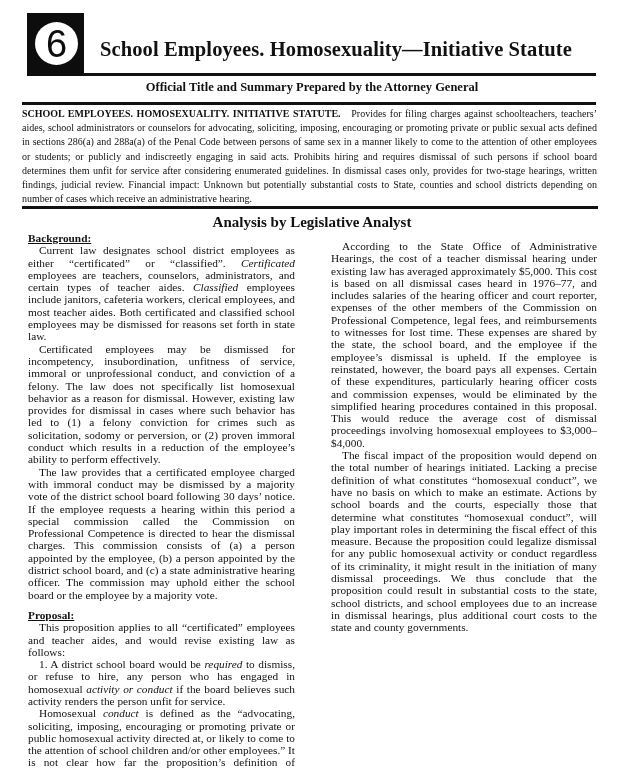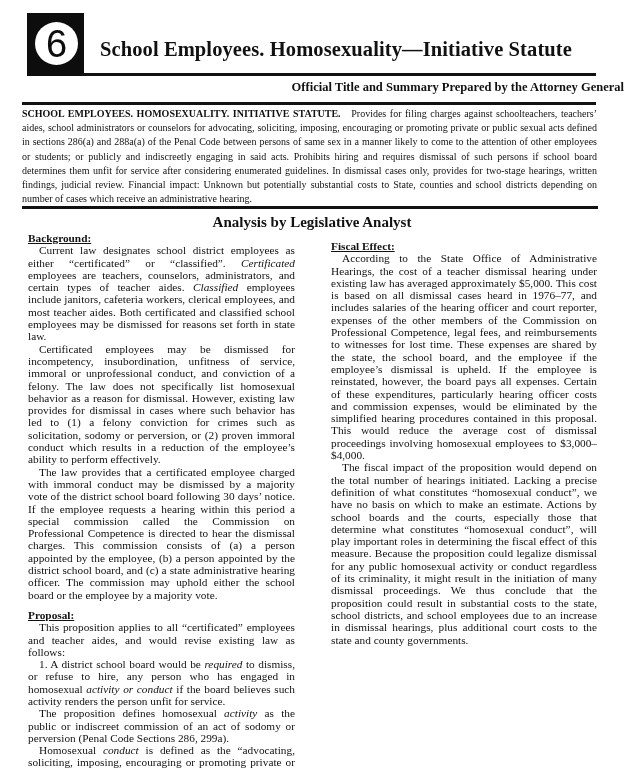--- a/index.html
+++ b/index.html
@@ -1,21 +1,21 @@
 <!DOCTYPE html>
 <html><head>
 <meta charset="utf-8">
 <style>
   html, body { margin:0; padding:0; background:#ffffff; }
   body { width:624px; height:772px; overflow:hidden; position:relative; color:#111; font-family:"Liberation Serif","DejaVu Serif",serif; }
   .badge { position:absolute; left:27px; top:13px; width:57px; height:63px; background:#0d0d0d; }
   .badge .circle { position:absolute; left:8px; top:9px; width:43px; height:43px; border-radius:50%; background:#fff; display:flex; align-items:center; justify-content:center; font-family:"Liberation Sans","DejaVu Sans",sans-serif; font-size:38px; color:#0d0d0d; line-height:1; }
   .title { position:absolute; left:100px; top:38px; font-size:20.5px; font-weight:bold; letter-spacing:0.1px; white-space:nowrap; }
   .rule1 { position:absolute; left:82px; top:73px; width:514px; height:3px; background:#111; }
-  .subtitle { position:absolute; left:0; width:624px; top:80px; text-align:right; font-size:12.5px; font-weight:bold; }
+  .subtitle { position:absolute; left:0; width:624px; top:80px; text-align:center; font-size:12.5px; font-weight:bold; }
   .rule2 { position:absolute; left:22px; top:102px; width:574px; height:3px; background:#111; }
   .summary { position:absolute; left:22px; top:107px; width:575px; font-size:10px; line-height:14.2px; text-align:justify; }
   .summary .lead { font-weight:bold; }
   .rule3 { position:absolute; left:22px; top:206px; width:576px; height:3px; background:#111; }
   .analysis-title { position:absolute; left:0; width:624px; top:214px; text-align:center; font-size:15px; font-weight:bold; }
   .col { position:absolute; top:232px; font-size:11.3px; line-height:12.3px; text-align:justify; }
   .col.left { left:28px; width:267px; }
   .col.right { left:331px; width:266px; }
   .col h4 { margin:0; font-size:11.3px; font-weight:bold;text-decoration:underline; }
   .col p { margin:0; text-indent:11px; }
@@ -43,22 +43,20 @@
 
 <div class="col left">
   <h4>Background:</h4>
   <p><span>Current law designates school district employees as either “certificated” or “classified”. </span><em>Certificated</em><span> employees are teachers, counselors, administrators, and certain types of teacher aides. </span><em>Classified</em><span> employees include janitors, cafeteria workers, clerical employees, and most teacher aides. Both certificated and classified school employees may be dismissed for reasons set forth in state law.</span></p>
   <p>Certificated employees may be dismissed for incompetency, insubordination, unfitness of service, immoral or unprofessional conduct, and conviction of a felony. The law does not specifically list homosexual behavior as a reason for dismissal. However, existing law provides for dismissal in cases where such behavior has led to (1) a felony conviction for crimes such as solicitation, sodomy or perversion, or (2) proven immoral conduct which results in a reduction of the employee’s ability to perform effectively.</p>
   <p>The law provides that a certificated employee charged with immoral conduct may be dismissed by a majority vote of the district school board following 30 days’ notice. If the employee requests a hearing within this period a special commission called the Commission on Professional Competence is directed to hear the dismissal charges. This commission consists of (a) a person appointed by the employee, (b) a person appointed by the district school board, and (c) a state administrative hearing officer. The commission may uphold either the school board or the employee by a majority vote.</p>
   <div class="gap"></div>
   <h4>Proposal:</h4>
   <p>This proposition applies to all “certificated” employees and teacher aides, and would revise existing law as follows:</p>
   <p><span>1. A district school board would be </span><em>required</em><span> to dismiss, or refuse to hire, any person who has engaged in homosexual </span><em>activity or conduct</em><span> if the board believes such activity renders the person unfit for service.</span></p>
-  <p><span>The proposition defines homosexual </span><em>activity</em><span> as the public or indiscreet commission of an act of sodomy or perversion (Penal Code Sections 286, 299a).</span></p>
   <p id="p4"><span>Homosexual </span><em>conduct</em><span> is defined as the “advocating, soliciting, imposing, encouraging or promoting private or public homosexual activity directed at, or likely to come to the attention of school children and/or other employees.” It is not clear how far the proposition’s definition of homosexual conduct would extend current law. This would depend on how broadly or narrowly the “advocacy” or “promotion” of homosexual behavior is interpreted by school boards and the courts.</span></p>
 </div>
 
 <div class="col right">
   <div class="gap"></div>
-  <h4>Fiscal Effect:</h4>
   <p>According to the State Office of Administrative Hearings, the cost of a teacher dismissal hearing under existing law has averaged approximately $5,000. This cost is based on all dismissal cases heard in 1976–77, and includes salaries of the hearing officer and court reporter, expenses of the other members of the Commission on Professional Competence, legal fees, and reimbursements to witnesses for lost time. These expenses are shared by the state, the school board, and the employee if the employee’s dismissal is upheld. If the employee is reinstated, however, the board pays all expenses. Certain of these expenditures, particularly hearing officer costs and commission expenses, would be eliminated by the simplified hearing procedures contained in this proposal. This would reduce the average cost of dismissal proceedings involving homosexual employees to $3,000–$4,000.</p>
   <p>The fiscal impact of the proposition would depend on the total number of hearings initiated. Lacking a precise definition of what constitutes “homosexual conduct”, we have no basis on which to make an estimate. Actions by school boards and the courts, especially those that determine what constitutes “homosexual conduct”, will play important roles in determining the fiscal effect of this measure. Because the proposition could legalize dismissal for any public homosexual activity or conduct regardless of its criminality, it might result in the initiation of many dismissal proceedings. We thus conclude that the proposition could result in substantial costs to the state, school districts, and school employees due to an increase in dismissal hearings, plus additional court costs to the state and county governments.</p>
 </div>
 
 </body></html>

